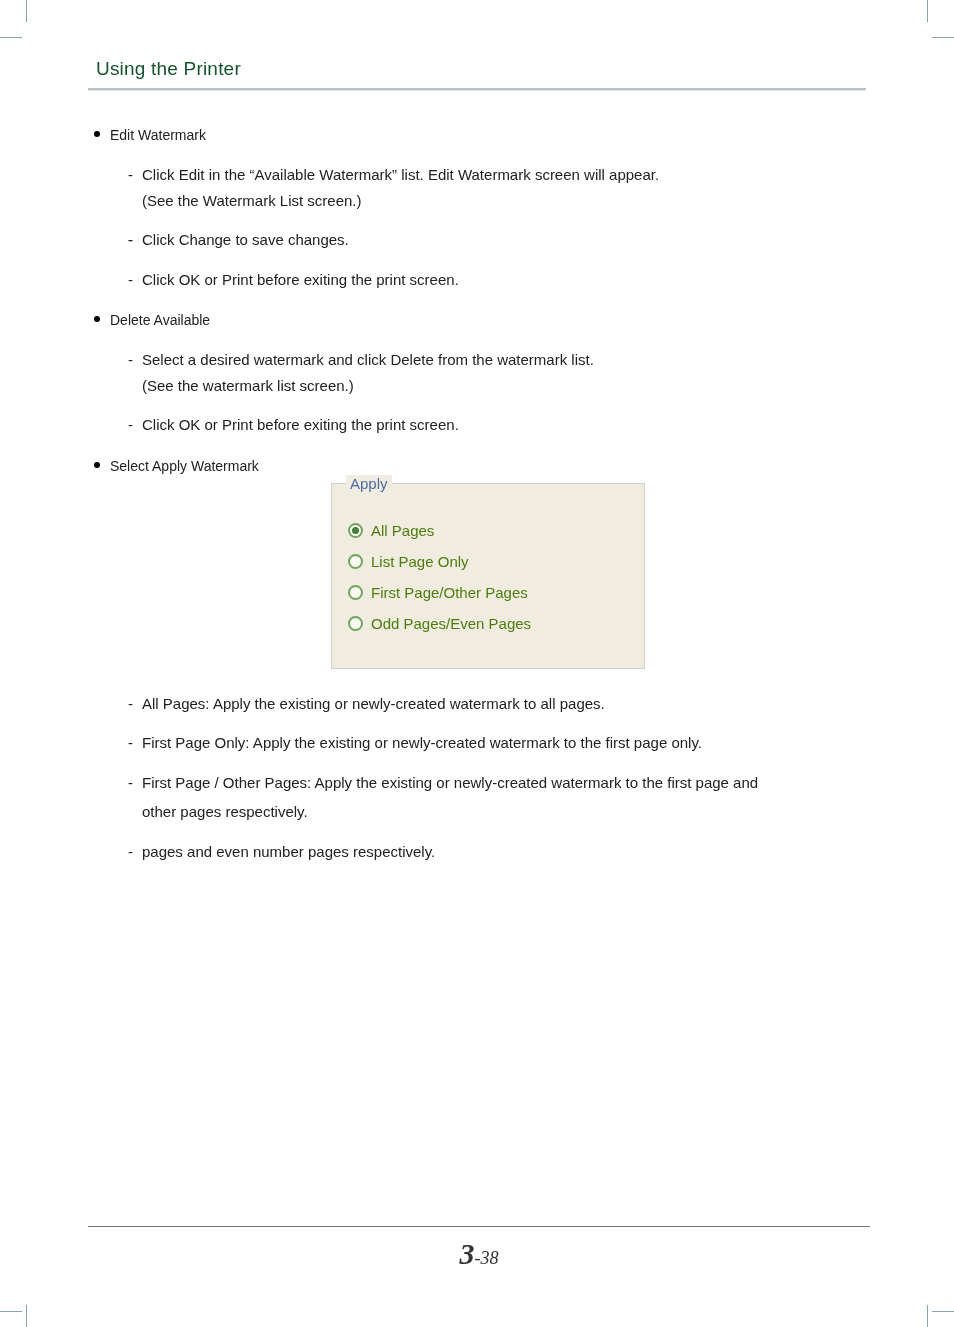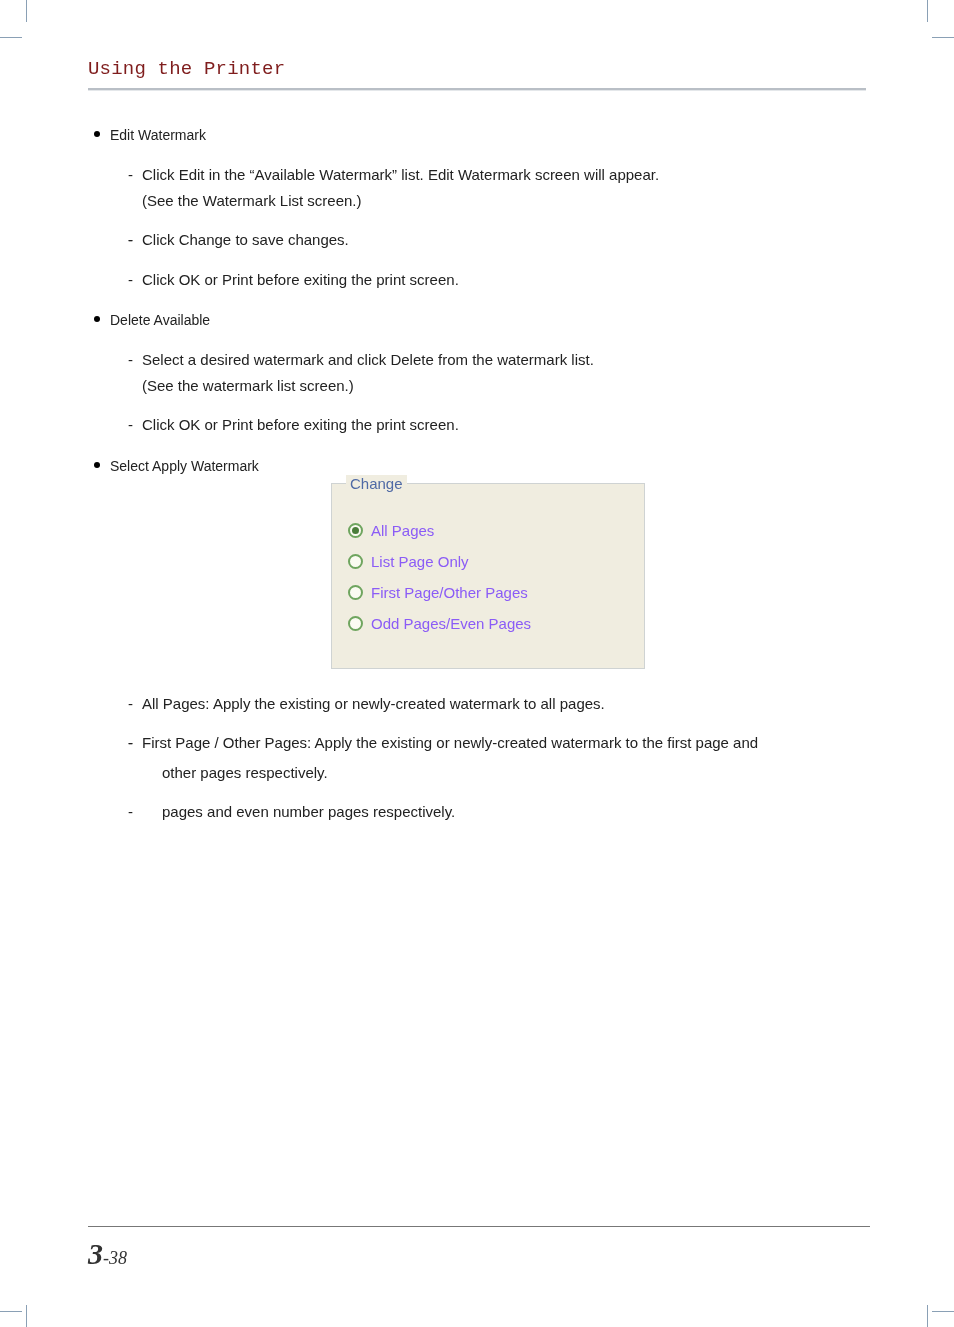--- a/index.html
+++ b/index.html
@@ -13,47 +13,47 @@
   .crop.tl-v { top: 0; left: 26px; }
   .crop.tr-h { top: 37px; right: 0; }
   .crop.tr-v { top: 0; right: 26px; }
   .crop.bl-h { bottom: 15px; left: 0; }
   .crop.bl-v { bottom: 0; left: 26px; }
   .crop.br-h { bottom: 15px; right: 0; }
   .crop.br-v { bottom: 0; right: 26px; }
 
   .page { position: relative; width: 954px; height: 1327px; padding: 58px 88px 60px 88px; }
 
-  .header-title { color: #7f1d1d; font-size: 19px; font-family: Liberation Mono, monospace; letter-spacing: 0.2px; margin-bottom: 8px; }
+  .header-title { color: #14532d; font-size: 19px; font-family: Liberation Sans, sans-serif; letter-spacing: 0.2px; margin-bottom: 8px; margin-left: 8px; }
   .header-rule { border: 0; border-top: 2px solid #b9bfc6; border-bottom: 1px solid #e4e7ea; height: 3px; margin-bottom: 34px; }
 
   ul.top { list-style: none; }
   ul.top > li { position: relative; padding-left: 22px; margin-bottom: 18px; }
   ul.top > li .bullet-dot { position: absolute; left: 6px; top: 6px; width: 6px; height: 6px; background: #000; border-radius: 50%; }
   .item-title { font-size: 14px; line-height: 1.5; }
 
   ul.sub { list-style: none; margin-top: 16px; }
   ul.sub > li { position: relative; padding-left: 32px; font-size: 15px; line-height: 1.7; margin-bottom: 14px; }
   ul.sub > li .dash { position: absolute; left: 18px; top: 0; }
   ul.sub > li .continuation { display: block; }
 
   .usage-box { width: 314px; margin: 6px auto 22px auto; background: #f0ede0; border: 1px solid #cfd3d3; position: relative; padding: 24px 16px 22px 16px; }
   .usage-legend { position: absolute; top: -9px; left: 14px; background: #f0ede0; padding: 0 4px; color: #4f6aa5; font-size: 15px; }
-  .usage-box .radio-row { display: flex; align-items: center; gap: 8px; margin: 14px 0; font-size: 15px; color: #8b5cf6; }
+  .usage-box .radio-row { display: flex; align-items: center; gap: 8px; margin: 14px 0; font-size: 15px; color: #4d7c0f; }
   .usage-box .radio { width: 15px; height: 15px; border-radius: 50%; border: 2px solid #6fa55f; display: inline-flex; align-items: center; justify-content: center; background: #fbfbf2; }
   .usage-box .radio.selected .inner { width: 7px; height: 7px; border-radius: 50%; background: #4a7d3a; }
   .usage-box .radio .inner { display: block; }
   .usage-box .radio:not(.selected) .inner { display: none; }
 
   .desc-list { list-style: none; margin-top: 4px; }
   .desc-list > li { position: relative; padding-left: 32px; font-size: 15px; line-height: 1.7; margin-bottom: 14px; }
   .desc-list > li .dash { position: absolute; left: 18px; top: 0; }
-  .desc-list > li .continuation { display: block; margin-top: 4px; margin-left: 20px; }
+  .desc-list > li .continuation { display: block; margin-top: 4px; }
 
-  .footer-area { position: absolute; left: 88px; right: 84px; bottom: 56px; }
+  .footer-area { position: absolute; left: 88px; right: 84px; bottom: 56px; text-align: center; }
   .footer-rule { border: 0; border-top: 1px solid #777; margin-bottom: 10px; }
   .page-num { font-family: Georgia, "Times New Roman", serif; font-style: italic; color: #333; }
   .page-num .big { font-size: 30px; font-weight: 700; font-style: italic; }
   .page-num .small { font-size: 18px; font-style: italic; }
 </style>
 </head>
 <body>
 
 <div class="crop h tl-h"></div>
 <div class="crop v tl-v"></div>
@@ -108,21 +108,21 @@
           <span>Click OK or Print before exiting the print screen.</span>
         </li>
       </ul>
     </li>
 
     <li>
       <span class="bullet-dot"></span>
       <span class="item-title">Select Apply Watermark</span>
 
       <div class="usage-box">
-        <span class="usage-legend">Change</span>
+        <span class="usage-legend">Apply</span>
 
         <div class="radio-row">
           <span class="radio selected">
               <span class="inner"></span>
             </span>
           <span>All Pages</span>
         </div>
         <div class="radio-row">
           <span class="radio"></span>
           <span>List Page Only</span>
@@ -137,20 +137,21 @@
         </div>
       </div>
 
       <ul class="desc-list">
         <li>
           <span class="dash">-</span>
           <span>All Pages: Apply the existing or newly-created watermark to all pages.</span>
         </li>
         <li>
           <span class="dash">-</span>
+          <span>First Page Only: Apply the existing or newly-created watermark to the first page only.</span>
         </li>
         <li>
           <span class="dash">-</span>
           <span>First Page / Other Pages: Apply the existing or newly-created watermark to the first page and</span>
           <span class="continuation">other pages respectively.</span>
         </li>
         <li>
           <span class="dash">-</span>
           <span class="continuation">pages and even number pages respectively.</span>
         </li>

